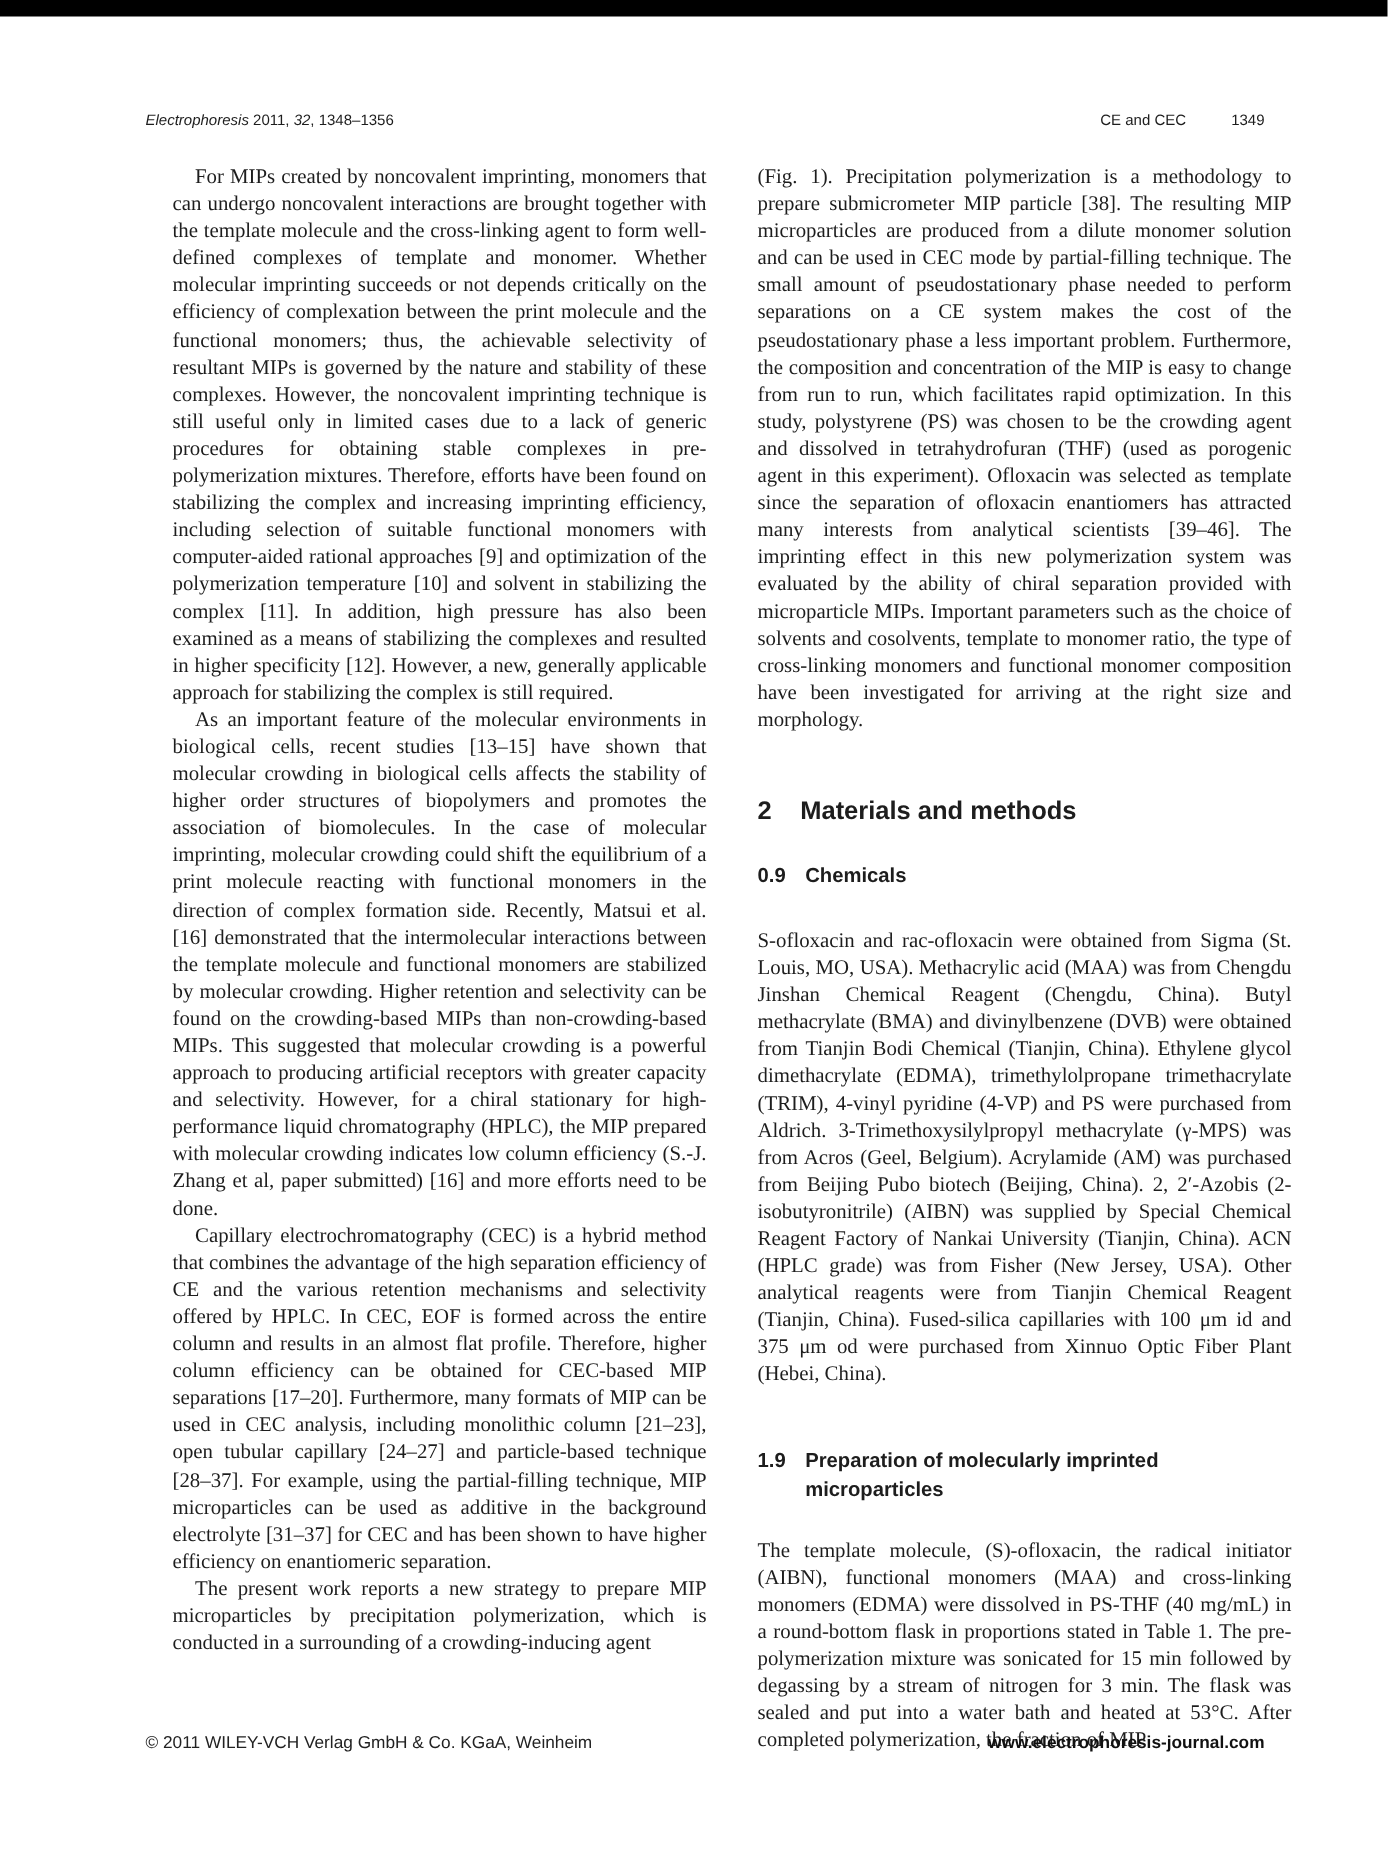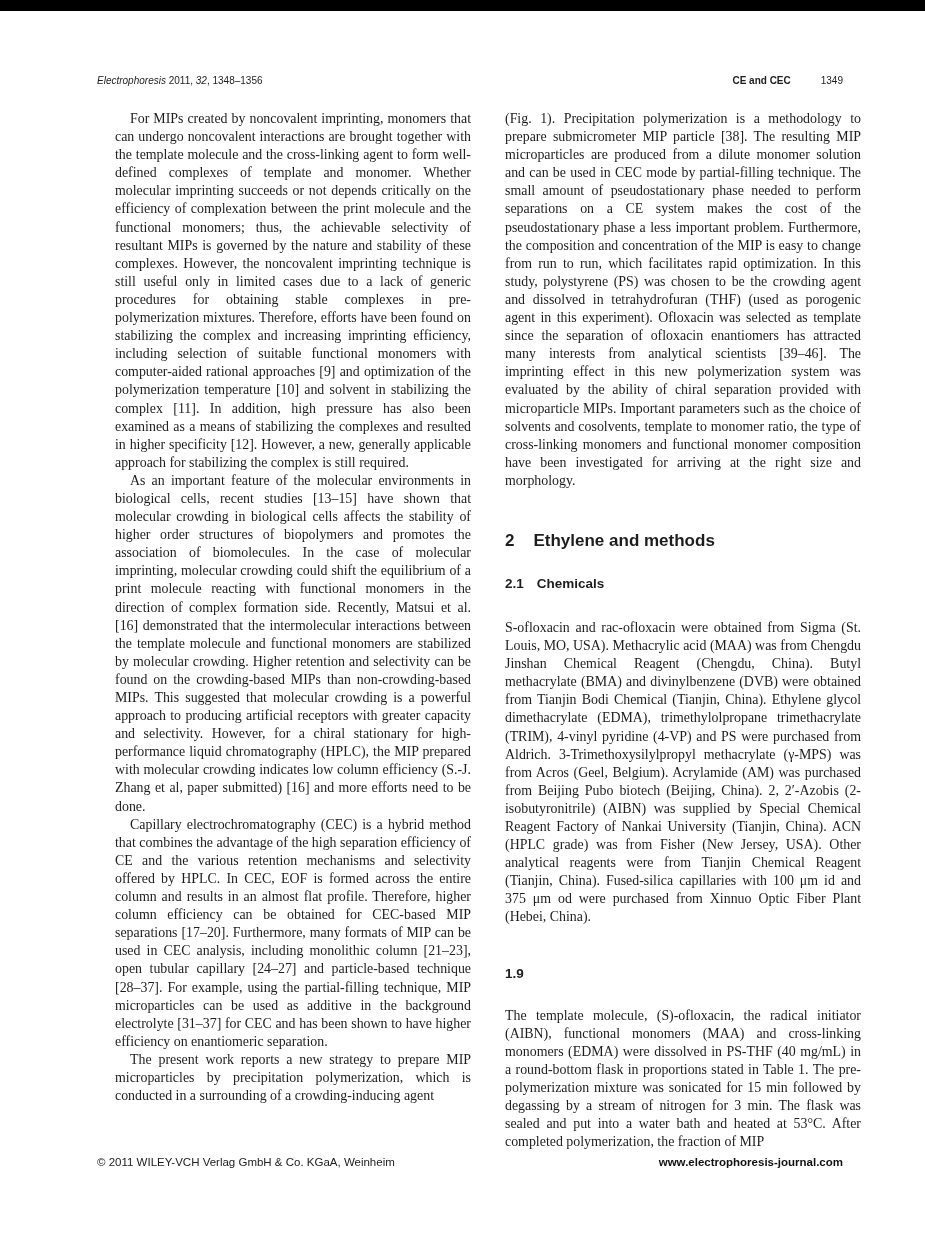--- a/index.html
+++ b/index.html
@@ -16,21 +16,21 @@
     background: #000000;
   }
   .page-header {
     position: absolute; top: 75px; left: 97px; width: 746px;
     display: flex; justify-content: space-between; align-items: baseline;
     font-family: "Liberation Sans", sans-serif;
     font-size: 10px;
   }
   .citation .it { font-style: italic; }
   .header-right { display: flex; align-items: baseline; gap: 30px; }
-  .running-head { font-weight: bold; margin-left: 27px; }
+  .running-head { font-weight: normal; margin-left: 27px; }
   .columns { position: absolute; top: 110px; left: 97px; width: 746px; }
   .col {
     width: 356px;
     font-size: 13.9px;
     line-height: 18.1px;
     text-align: justify;
     margin-left: 18px;
   }
   .col-left  { position: absolute; left: 0; top: 0; }
   .col-right { position: absolute; left: 390px; top: 0; }
@@ -82,32 +82,33 @@
     <p class="indent">As an important feature of the molecular environments in biological cells, recent studies [13–15] have shown that molecular crowding in biological cells affects the stability of higher order structures of biopolymers and promotes the association of biomolecules. In the case of molecular imprinting, molecular crowding could shift the equilibrium of a print molecule reacting with functional monomers in the direction of complex formation side. Recently, Matsui et al. [16] demonstrated that the intermolecular interactions between the template molecule and functional monomers are stabilized by molecular crowding. Higher retention and selectivity can be found on the crowding-based MIPs than non-crowding-based MIPs. This suggested that molecular crowding is a powerful approach to producing artificial receptors with greater capacity and selectivity. However, for a chiral stationary for high-performance liquid chromatography (HPLC), the MIP prepared with molecular crowding indicates low column efficiency (S.-J. Zhang et al, paper submitted) [16] and more efforts need to be done.</p>
     <p class="indent">Capillary electrochromatography (CEC) is a hybrid method that combines the advantage of the high separation efficiency of CE and the various retention mechanisms and selectivity offered by HPLC. In CEC, EOF is formed across the entire column and results in an almost flat profile. Therefore, higher column efficiency can be obtained for CEC-based MIP separations [17–20]. Furthermore, many formats of MIP can be used in CEC analysis, including monolithic column [21–23], open tubular capillary [24–27] and particle-based technique [28–37]. For example, using the partial-filling technique, MIP microparticles can be used as additive in the background electrolyte [31–37] for CEC and has been shown to have higher efficiency on enantiomeric separation.</p>
     <p class="indent">The present work reports a new strategy to prepare MIP microparticles by precipitation polymerization, which is conducted in a surrounding of a crowding-inducing agent</p>
   </div>
 
   <div class="col col-right">
     <p>(Fig. 1). Precipitation polymerization is a methodology to prepare submicrometer MIP particle [38]. The resulting MIP microparticles are produced from a dilute monomer solution and can be used in CEC mode by partial-filling technique. The small amount of pseudostationary phase needed to perform separations on a CE system makes the cost of the pseudostationary phase a less important problem. Furthermore, the composition and concentration of the MIP is easy to change from run to run, which facilitates rapid optimization. In this study, polystyrene (PS) was chosen to be the crowding agent and dissolved in tetrahydrofuran (THF) (used as porogenic agent in this experiment). Ofloxacin was selected as template since the separation of ofloxacin enantiomers has attracted many interests from analytical scientists [39–46]. The imprinting effect in this new polymerization system was evaluated by the ability of chiral separation provided with microparticle MIPs. Important parameters such as the choice of solvents and cosolvents, template to monomer ratio, the type of cross-linking monomers and functional monomer composition have been investigated for arriving at the right size and morphology.</p>
 
     <div class="h2">
       <span>2</span>
-      <span>Ethylene and methods</span>
+      <span>Materials and methods</span>
     </div>
 
     <div class="h3">
-      <span>2.1</span>
+      <span>0.9</span>
       <span class="h3-title">Chemicals</span>
     </div>
 
     <p>S-ofloxacin and rac-ofloxacin were obtained from Sigma (St. Louis, MO, USA). Methacrylic acid (MAA) was from Chengdu Jinshan Chemical Reagent (Chengdu, China). Butyl methacrylate (BMA) and divinylbenzene (DVB) were obtained from Tianjin Bodi Chemical (Tianjin, China). Ethylene glycol dimethacrylate (EDMA), trimethylolpropane trimethacrylate (TRIM), 4-vinyl pyridine (4-VP) and PS were purchased from Aldrich. 3-Trimethoxysilylpropyl methacrylate (γ-MPS) was from Acros (Geel, Belgium). Acrylamide (AM) was purchased from Beijing Pubo biotech (Beijing, China). 2, 2′-Azobis (2-isobutyronitrile) (AIBN) was supplied by Special Chemical Reagent Factory of Nankai University (Tianjin, China). ACN (HPLC grade) was from Fisher (New Jersey, USA). Other analytical reagents were from Tianjin Chemical Reagent (Tianjin, China). Fused-silica capillaries with 100 μm id and 375 μm od were purchased from Xinnuo Optic Fiber Plant (Hebei, China).</p>
 
     <div class="h3 sub22">
       <span>1.9</span>
+      <span class="h3-title">Preparation of molecularly imprinted microparticles</span>
     </div>
 
     <p>The template molecule, (S)-ofloxacin, the radical initiator (AIBN), functional monomers (MAA) and cross-linking monomers (EDMA) were dissolved in PS-THF (40 mg/mL) in a round-bottom flask in proportions stated in Table 1. The pre-polymerization mixture was sonicated for 15 min followed by degassing by a stream of nitrogen for 3 min. The flask was sealed and put into a water bath and heated at 53°C. After completed polymerization, the fraction of MIP</p>
   </div>
 
 </div>
 
 <div class="page-footer">
   <span>© 2011 WILEY-VCH Verlag GmbH &amp; Co. KGaA, Weinheim</span>
   <span class="footer-site">www.electrophoresis-journal.com</span>

